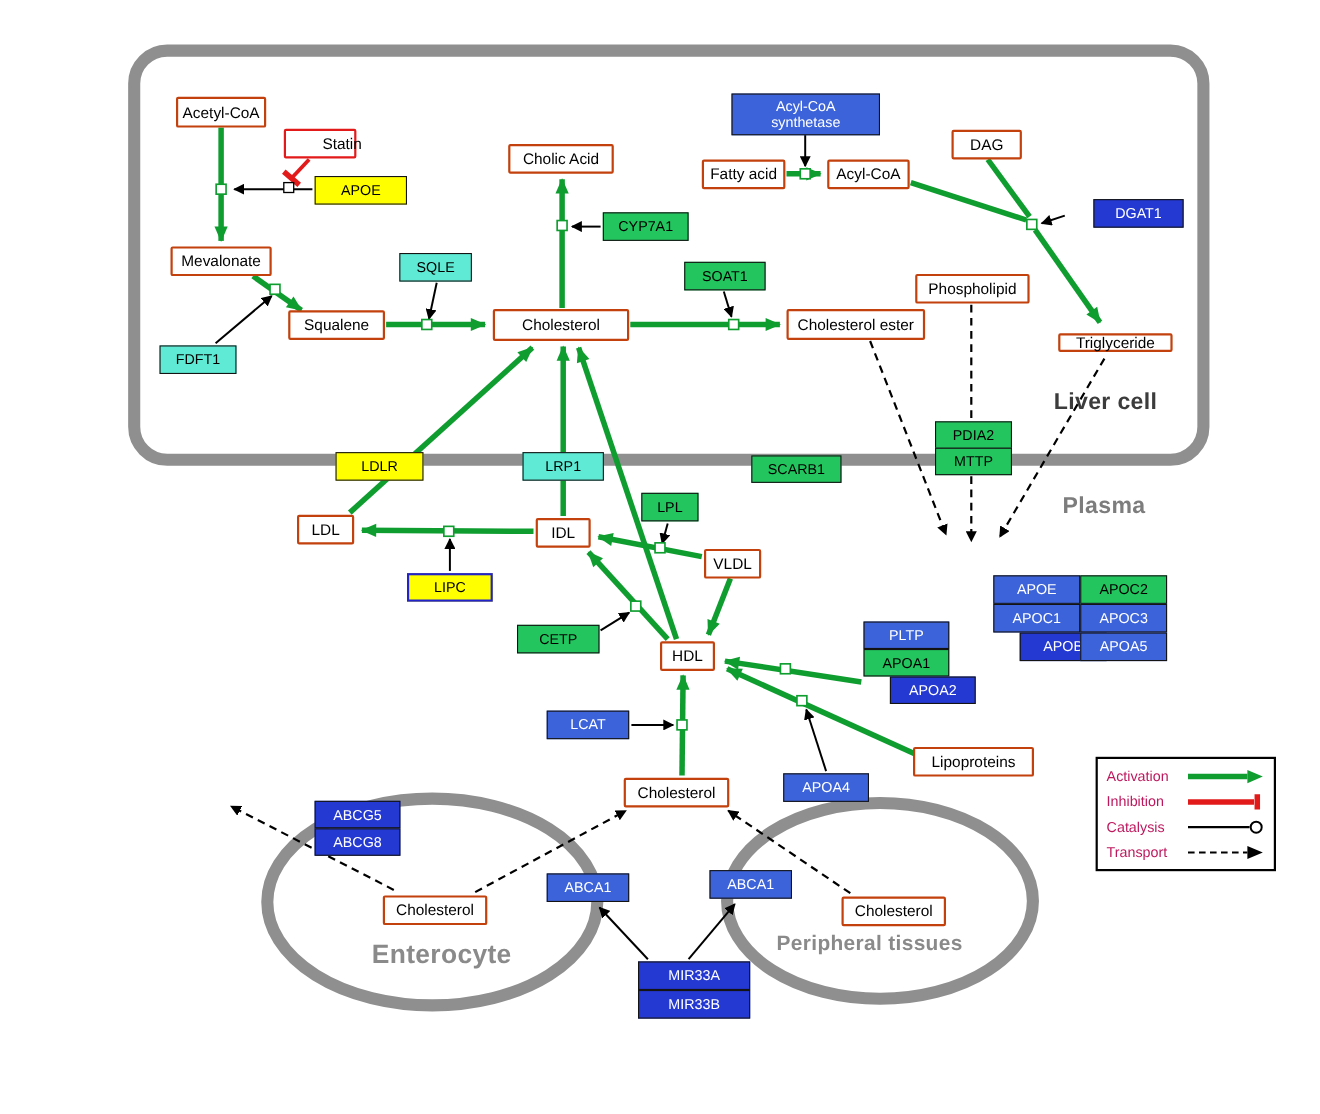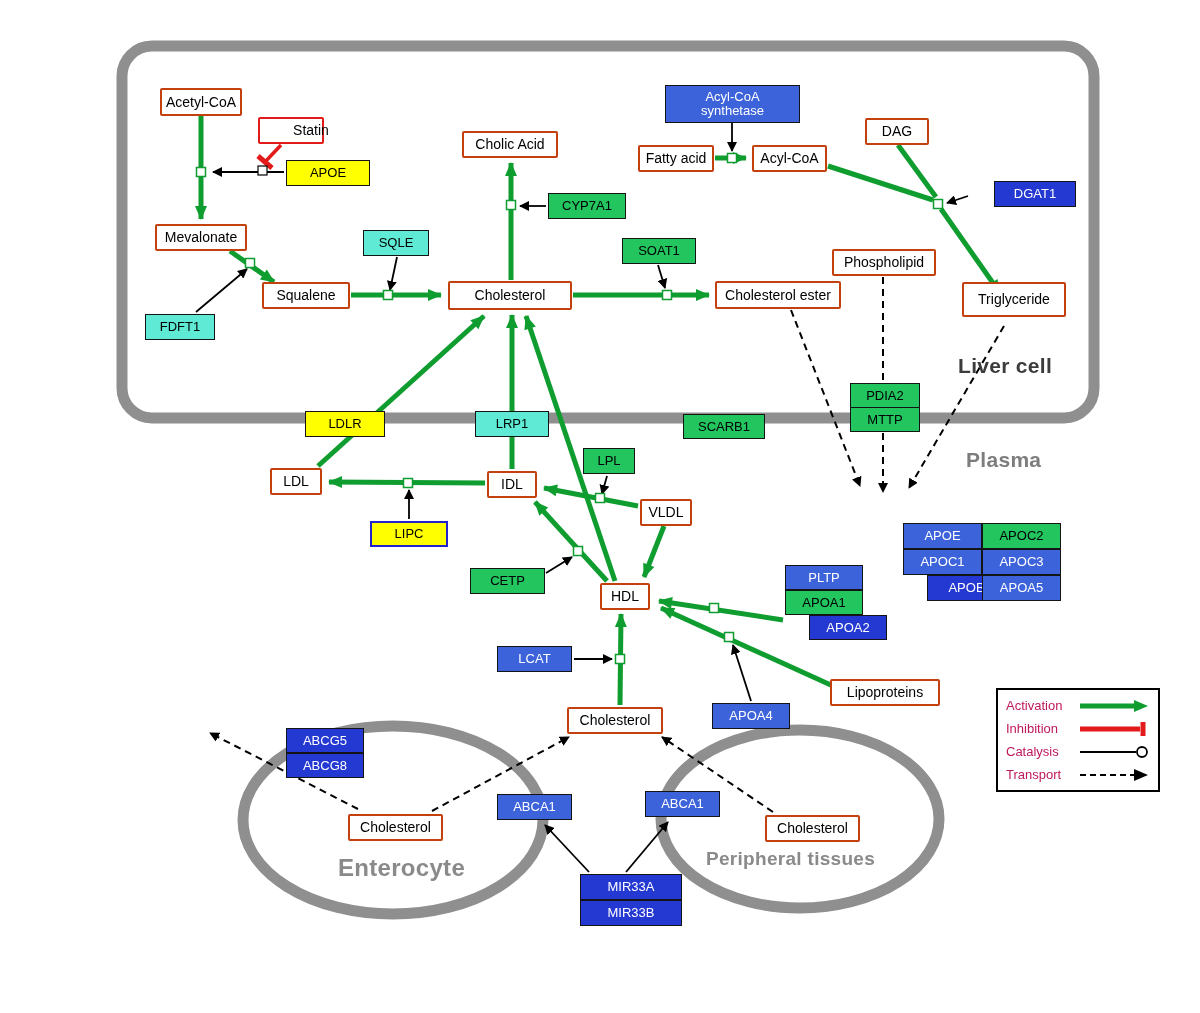--- a/index.html
+++ b/index.html
@@ -146,21 +146,21 @@
   <div class="node met" style="left:462px;top:131px;width:96px;height:27px">Cholic Acid</div>
   <div class="node gene bluelight" style="left:548px;top:193px;width:78px;height:26px">CYP7A1</div>
   <div class="node gene bluelight" style="left:622px;top:238px;width:74px;height:26px">SOAT1</div>
   <div class="node met" style="left:715px;top:281px;width:126px;height:28px">Cholesterol ester</div>
   <div class="node gene bluemed wrap2" style="left:665px;top:85px;width:135px;height:38px">Acyl-CoA synthetase</div>
   <div class="node met" style="left:638px;top:145px;width:76px;height:27px">Fatty acid</div>
   <div class="node met" style="left:752px;top:145px;width:75px;height:27px">Acyl-CoA</div>
   <div class="node met" style="left:865px;top:118px;width:64px;height:27px">DAG</div>
   <div class="node gene bluedark" style="left:970px;top:181px;width:82px;height:26px">DGAT1</div>
   <div class="node met" style="left:832px;top:249px;width:104px;height:27px">Phospholipid</div>
-  <div class="node met" style="left:962px;top:282px;width:104px;height:35px">Triglyceride</div>
+  <div class="node met" style="left:962px;top:303px;width:104px;height:17px">Triglyceride</div>
   <div class="node gene bluelight" style="left:850px;top:383px;width:70px;height:25px">PDIA2</div>
   <div class="node gene bluelight" style="left:850px;top:407px;width:70px;height:25px">MTTP</div>
 
   <div class="node gene yellow" style="left:305px;top:411px;width:80px;height:26px">LDLR</div>
   <div class="node gene paleyellow" style="left:475px;top:411px;width:74px;height:26px">LRP1</div>
   <div class="node gene bluelight" style="left:683px;top:414px;width:82px;height:25px">SCARB1</div>
 
   <div class="node met" style="left:270px;top:468px;width:52px;height:27px">LDL</div>
   <div class="node met" style="left:487px;top:471px;width:50px;height:27px">IDL</div>
   <div class="node gene bluelight" style="left:583px;top:448px;width:52px;height:26px">LPL</div>

